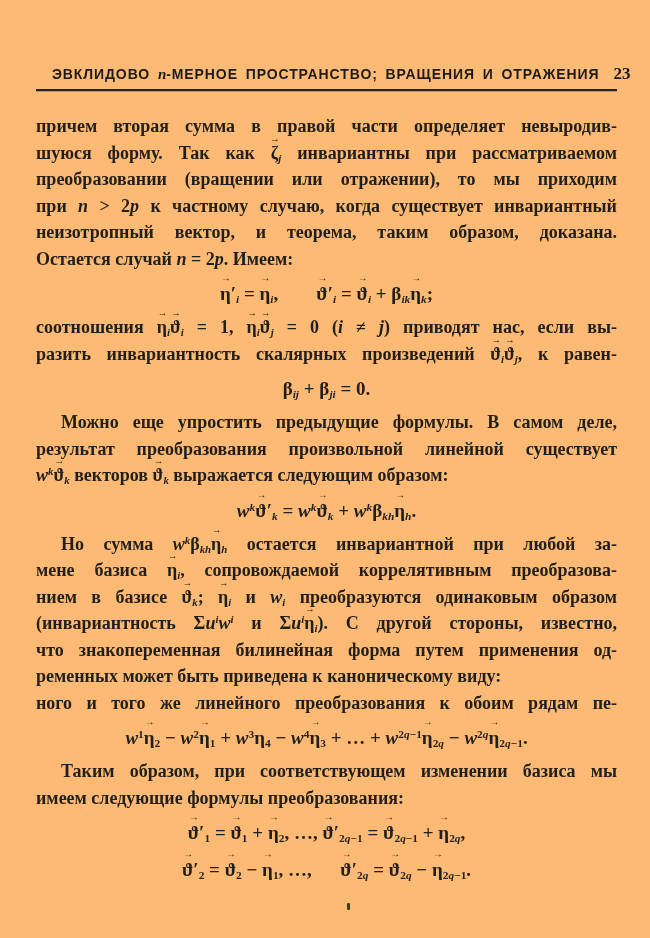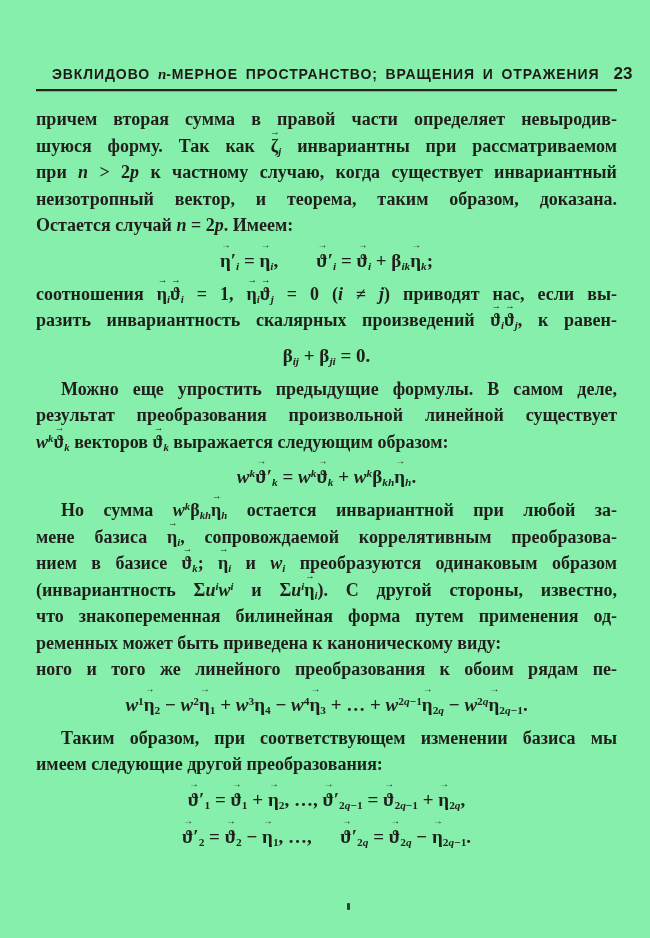--- a/index.html
+++ b/index.html
@@ -1,52 +1,52 @@
 <!DOCTYPE html>
 <html><head>
 <meta charset="utf-8">
 <style>
   html,body{margin:0;padding:0;}
   body{background:#e8e8e6;}
   .page{
     position:relative;
     width:650px;height:938px;
     margin:0 auto;
-    background:#86efac;
+    background:#fdba74;
     color:#211f1c;
     box-sizing:border-box;
     padding:64px 33px 16px 36px;
     overflow:hidden;
     font-family:"Liberation Serif","DejaVu Serif",serif;
   }
   
   .hdr{
     display:flex;align-items:baseline;
     font-family:"Liberation Sans","DejaVu Sans",sans-serif;
     font-weight:bold;
     font-size:14px;
     letter-spacing:0.9px;
     word-spacing:3px;
     color:#1d1b18;
     padding:0 6px 0 16px;
   }
   .hdr-title{flex:1;text-align:center;white-space:nowrap;}
   .hdr-title i{font-family:"Liberation Serif",serif;font-size:15px;letter-spacing:0;}
   .hdr-num{
-    font-family:Liberation Sans, sans-serif;
+    font-family:Liberation Serif, serif;
     font-size:17px;font-weight:bold;letter-spacing:0;
     padding-left:14px;
   }
   .rule{
     height:2px;background:#24221f;
     margin:5px 0 0 0;
     box-shadow:0 1px 0 rgba(36,34,31,.25);
   }
   
-  .body{margin-top:15px;font-size:18px;font-weight:600;}
+  .body{margin-top:22px;font-size:18px;font-weight:600;}
   .line{
     line-height:26.5px;
     text-align:justify;
     text-align-last:justify;
     white-space:normal;
   }
   .line.last{text-align-last:left;}
   .line.indent{padding-left:25px;}
   
   .formula{
@@ -77,38 +77,39 @@
 
 <div class="page">
   <header class="hdr">
     <span class="hdr-title">ЭВКЛИДОВО <i>n</i>-МЕРНОЕ ПРОСТРАНСТВО; ВРАЩЕНИЯ И ОТРАЖЕНИЯ</span>
     <span class="hdr-num">23</span>
   </header>
   <div class="rule"></div>
   <main class="body" id="content">
       <div class="line">причем вторая сумма в правой части определяет невыродив-</div>
       <div class="line">шуюся форму. Так как <span class="vec"><span class="ar">→</span>ζ</span><sub><i>j</i></sub> инвариантны при рассматриваемом</div>
+      <div class="line">преобразовании (вращении или отражении), то мы приходим</div>
       <div class="line">при <i>n</i> &gt; 2<i>p</i> к частному случаю, когда существует инвариантный</div>
       <div class="line">неизотропный вектор, и теорема, таким образом, доказана.</div>
       <div class="line last">Остается случай <i>n</i> = 2<i>p</i>. Имеем:</div>
       <div class="formula"><span class="vec"><span class="ar">→</span>η</span>′<sub><i>i</i></sub> = <span class="vec"><span class="ar">→</span>η</span><sub><i>i</i></sub>,  <span class="vec"><span class="ar">→</span>ϑ</span>′<sub><i>i</i></sub> = <span class="vec"><span class="ar">→</span>ϑ</span><sub><i>i</i></sub> + β<sub><i>ik</i></sub><span class="vec"><span class="ar">→</span>η</span><sub><i>k</i></sub>;</div>
       <div class="line">соотношения <span class="vec"><span class="ar">→</span>η</span><sub><i>i</i></sub><span class="vec"><span class="ar">→</span>ϑ</span><sub><i>i</i></sub> = 1, <span class="vec"><span class="ar">→</span>η</span><sub><i>i</i></sub><span class="vec"><span class="ar">→</span>ϑ</span><sub><i>j</i></sub> = 0 (<i>i</i> ≠ <i>j</i>) приводят нас, если вы-</div>
       <div class="line">разить инвариантность скалярных произведений <span class="vec"><span class="ar">→</span>ϑ</span><sub><i>i</i></sub><span class="vec"><span class="ar">→</span>ϑ</span><sub><i>j</i></sub>, к равен-</div>
       <div class="formula">β<sub><i>ij</i></sub> + β<sub><i>ji</i></sub> = 0.</div>
       <div class="line indent">Можно еще упростить предыдущие формулы. В самом деле,</div>
       <div class="line">результат преобразования произвольной линейной существует</div>
       <div class="line last"><i>w</i><sup><i>k</i></sup><span class="vec"><span class="ar">→</span>ϑ</span><sub><i>k</i></sub> векторов <span class="vec"><span class="ar">→</span>ϑ</span><sub><i>k</i></sub> выражается следующим образом:</div>
       <div class="formula"><i>w</i><sup><i>k</i></sup><span class="vec"><span class="ar">→</span>ϑ</span>′<sub><i>k</i></sub> = <i>w</i><sup><i>k</i></sup><span class="vec"><span class="ar">→</span>ϑ</span><sub><i>k</i></sub> + <i>w</i><sup><i>k</i></sup>β<sub><i>kh</i></sub><span class="vec"><span class="ar">→</span>η</span><sub><i>h</i></sub>.</div>
       <div class="line indent">Но сумма <i>w</i><sup><i>k</i></sup>β<sub><i>kh</i></sub><span class="vec"><span class="ar">→</span>η</span><sub><i>h</i></sub> остается инвариантной при любой за-</div>
       <div class="line">мене базиса <span class="vec"><span class="ar">→</span>η</span><sub><i>i</i></sub>, сопровождаемой коррелятивным преобразова-</div>
       <div class="line">нием в базисе <span class="vec"><span class="ar">→</span>ϑ</span><sub><i>k</i></sub>; <span class="vec"><span class="ar">→</span>η</span><sub><i>i</i></sub> и <i>w</i><sub><i>i</i></sub> преобразуются одинаковым образом</div>
       <div class="line">(инвариантность Σ<i>u</i><sup><i>i</i></sup><i>w</i><sup><i>i</i></sup> и Σ<i>u</i><sup><i>i</i></sup><span class="vec"><span class="ar">→</span>η</span><sub><i>i</i></sub>). С другой стороны, известно,</div>
       <div class="line">что знакопеременная билинейная форма путем применения од-</div>
       <div class="line last">ременных может быть приведена к каноническому виду:</div>
       <div class="line">ного и того же линейного преобразования к обоим рядам пе-</div>
       <div class="formula"><i>w</i><sup>1</sup><span class="vec"><span class="ar">→</span>η</span><sub>2</sub> − <i>w</i><sup>2</sup><span class="vec"><span class="ar">→</span>η</span><sub>1</sub> + <i>w</i><sup>3</sup>η<sub>4</sub> − <i>w</i><sup>4</sup><span class="vec"><span class="ar">→</span>η</span><sub>3</sub> + … + <i>w</i><sup>2<i>q</i>−1</sup><span class="vec"><span class="ar">→</span>η</span><sub>2<i>q</i></sub> − <i>w</i><sup>2<i>q</i></sup><span class="vec"><span class="ar">→</span>η</span><sub>2<i>q</i>−1</sub>.</div>
       <div class="line indent">Таким образом, при соответствующем изменении базиса мы</div>
-      <div class="line last">имеем следующие другой преобразования:</div>
+      <div class="line last">имеем следующие формулы преобразования:</div>
       <div class="formula"><span class="vec"><span class="ar">→</span>ϑ</span>′<sub>1</sub> = <span class="vec"><span class="ar">→</span>ϑ</span><sub>1</sub> + <span class="vec"><span class="ar">→</span>η</span><sub>2</sub>, …, <span class="vec"><span class="ar">→</span>ϑ</span>′<sub>2<i>q</i>−1</sub> = <span class="vec"><span class="ar">→</span>ϑ</span><sub>2<i>q</i>−1</sub> + <span class="vec"><span class="ar">→</span>η</span><sub>2<i>q</i></sub>,</div>
       <div class="formula"><span class="vec"><span class="ar">→</span>ϑ</span>′<sub>2</sub> = <span class="vec"><span class="ar">→</span>ϑ</span><sub>2</sub> − <span class="vec"><span class="ar">→</span>η</span><sub>1</sub>, …,  <span class="vec"><span class="ar">→</span>ϑ</span>′<sub>2<i>q</i></sub> = <span class="vec"><span class="ar">→</span>ϑ</span><sub>2<i>q</i></sub> − <span class="vec"><span class="ar">→</span>η</span><sub>2<i>q</i>−1</sub>.</div>
     </main>
   <div class="speck"></div>
 </div>
 
 </body></html>

